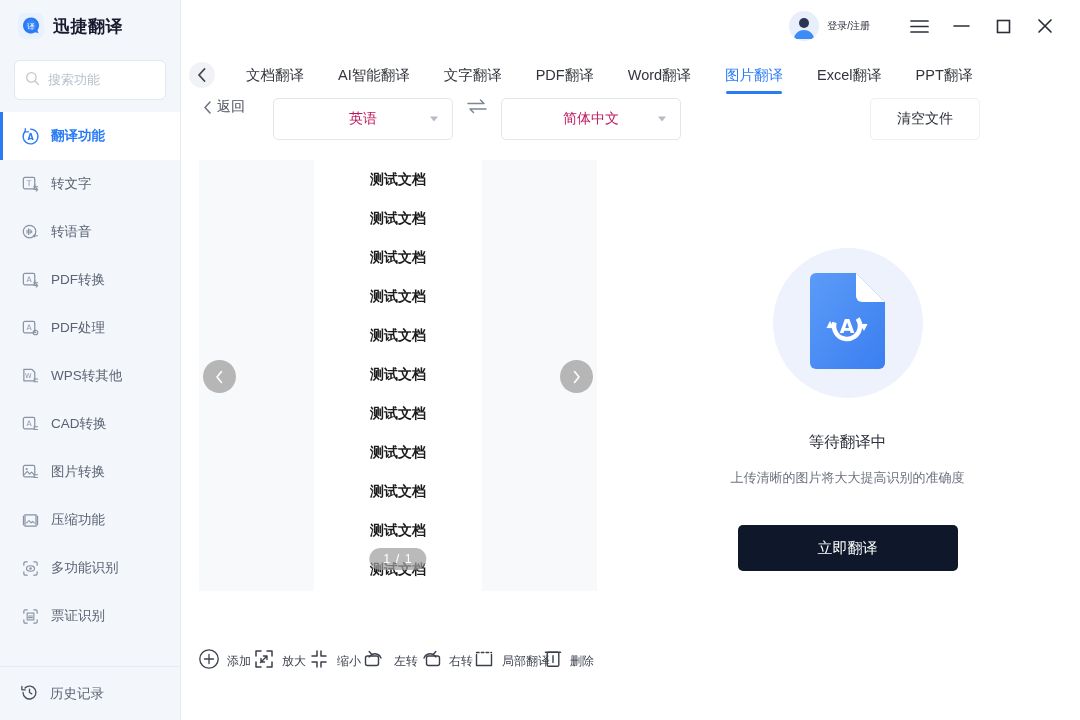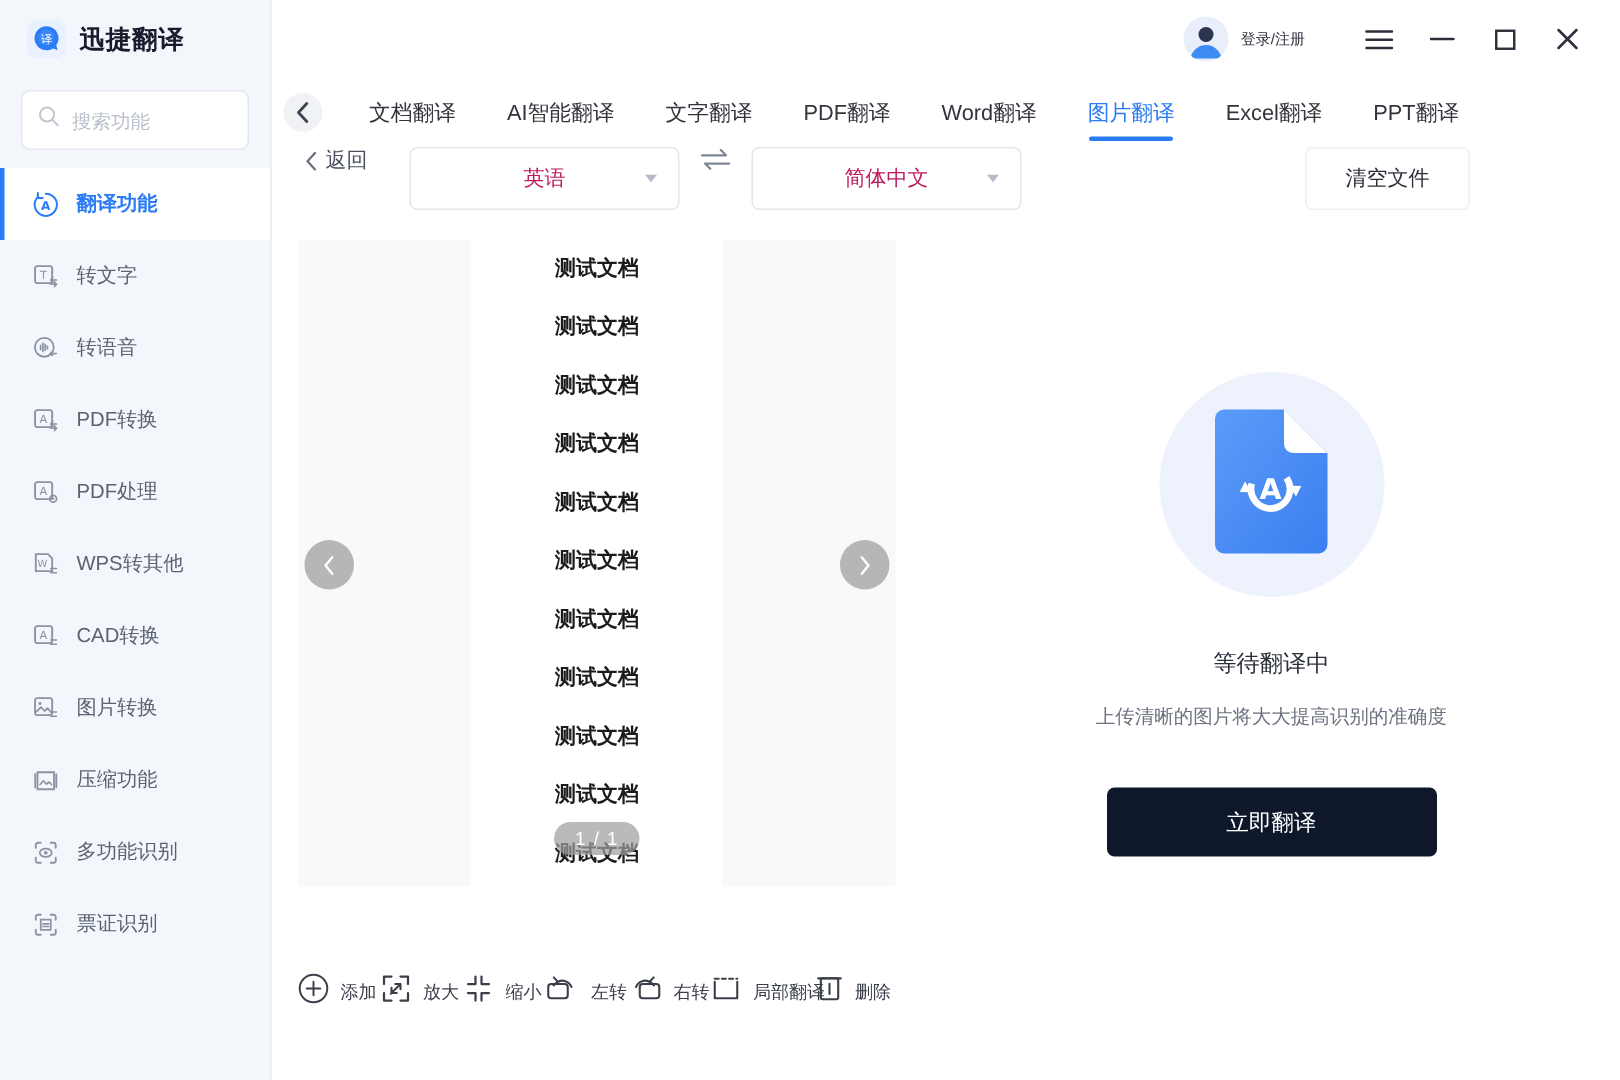--- a/index.html
+++ b/index.html
@@ -31,21 +31,21 @@
   }
   .search-wrap { padding: 8px 14px 12px 14px; }
   .search-box {
     height: 40px; background: #ffffff;
     border: 1px solid #e3e8f0; border-radius: 6px;
     display: flex; align-items: center; padding: 0 10px; gap: 8px;
   }
   .search-box input {
     border: none; outline: none; background: transparent;
     font-size: 13px; color: #333; width: 100%;
-    font-family: Liberation Sans, sans-serif;
+    font-family: Liberation Mono, monospace;
   }
   .search-box input::placeholder { color: #b9c0cc; }
 
   .nav-scroll {
     flex: 1 1 auto; overflow: hidden; position: relative;
   }
   .nav-item {
     height: 48px; display: flex; align-items: center;
     padding-left: 20px; gap: 11px;
     font-size: 13.5px; color: #5b6373;
@@ -361,20 +361,30 @@
           <svg width="19" height="19" viewBox="0 0 20 20">
             <path d="M3 6.5V4.4a1.4 1.4 0 0 1 1.4-1.4H6.5 M13.5 3h2.1A1.4 1.4 0 0 1 17 4.4v2.1 M17 13.5v2.1a1.4 1.4 0 0 1-1.4 1.4h-2.1 M6.5 17H4.4A1.4 1.4 0 0 1 3 15.6v-2.1" fill="none" stroke="#8a93a3" stroke-width="1.3" stroke-linecap="round"></path>
             <rect x="6.5" y="6.4" width="7" height="7.2" fill="none" stroke="#8a93a3" stroke-width="1.2"></rect>
             <path d="M8 9.4h4 M8 11.2h4" stroke="#8a93a3" stroke-width="1.1" stroke-linecap="round"></path>
           </svg>
         </span>
         <span>票证识别</span>
       </div>
     </div>
 
+    <div class="nav-bottom">
+      <span class="ico">
+        <svg width="19" height="19" viewBox="0 0 20 20">
+          <path d="M3.2 10a6.8 6.8 0 1 0 2-4.8" fill="none" stroke="#4a4f5c" stroke-width="1.4" stroke-linecap="round"></path>
+          <path d="M2 3.6v3.6h3.6" fill="none" stroke="#4a4f5c" stroke-width="1.4" stroke-linecap="round" stroke-linejoin="round"></path>
+          <path d="M10 6.6V10l2.4 1.5" fill="none" stroke="#4a4f5c" stroke-width="1.4" stroke-linecap="round"></path>
+        </svg>
+      </span>
+      <span>历史记录</span>
+    </div>
   </div>
 
   <div class="main">
 
     <div class="titlebar">
       <div class="account">
         <span class="avatar">
           <svg width="30" height="30" viewBox="0 0 30 30">
             <circle cx="15" cy="15" r="15" fill="#e9eefb"></circle>
             <circle cx="15" cy="12" r="5" fill="#2b3550"></circle>

